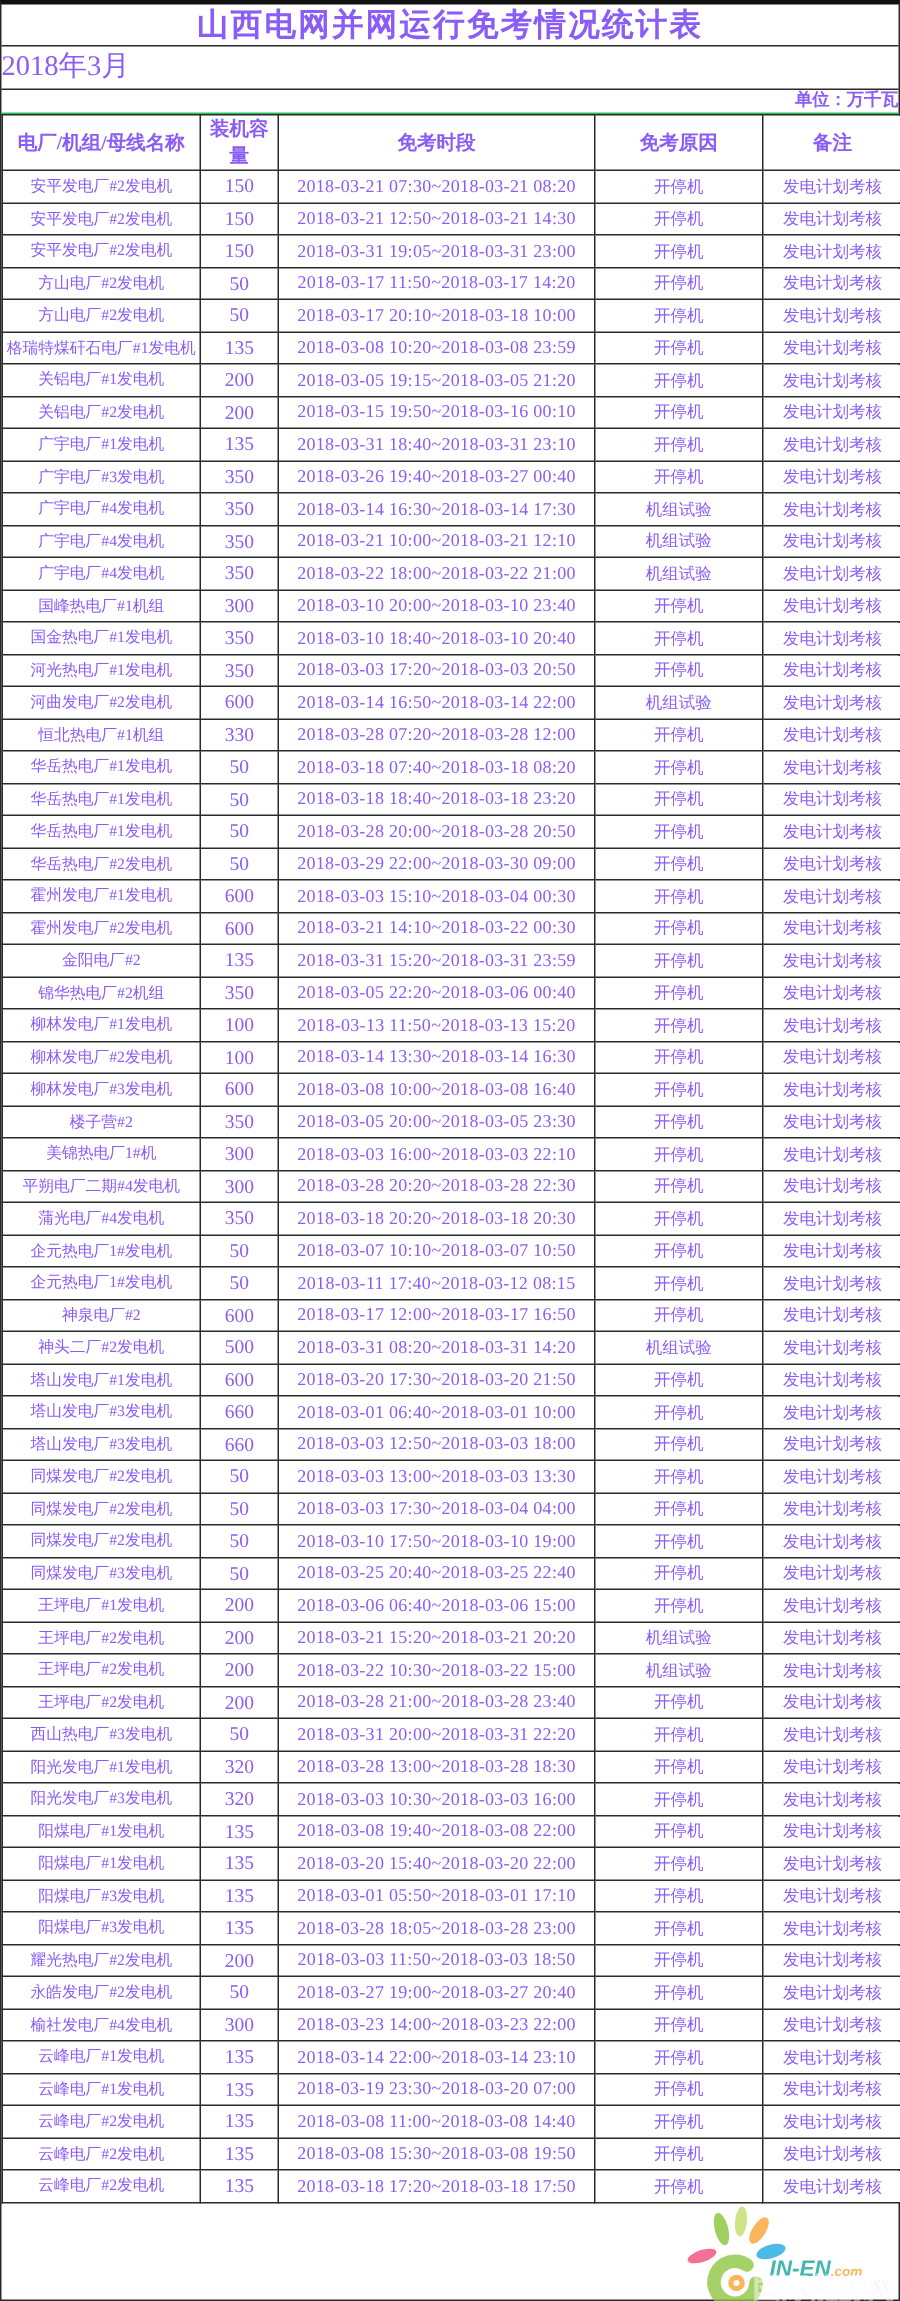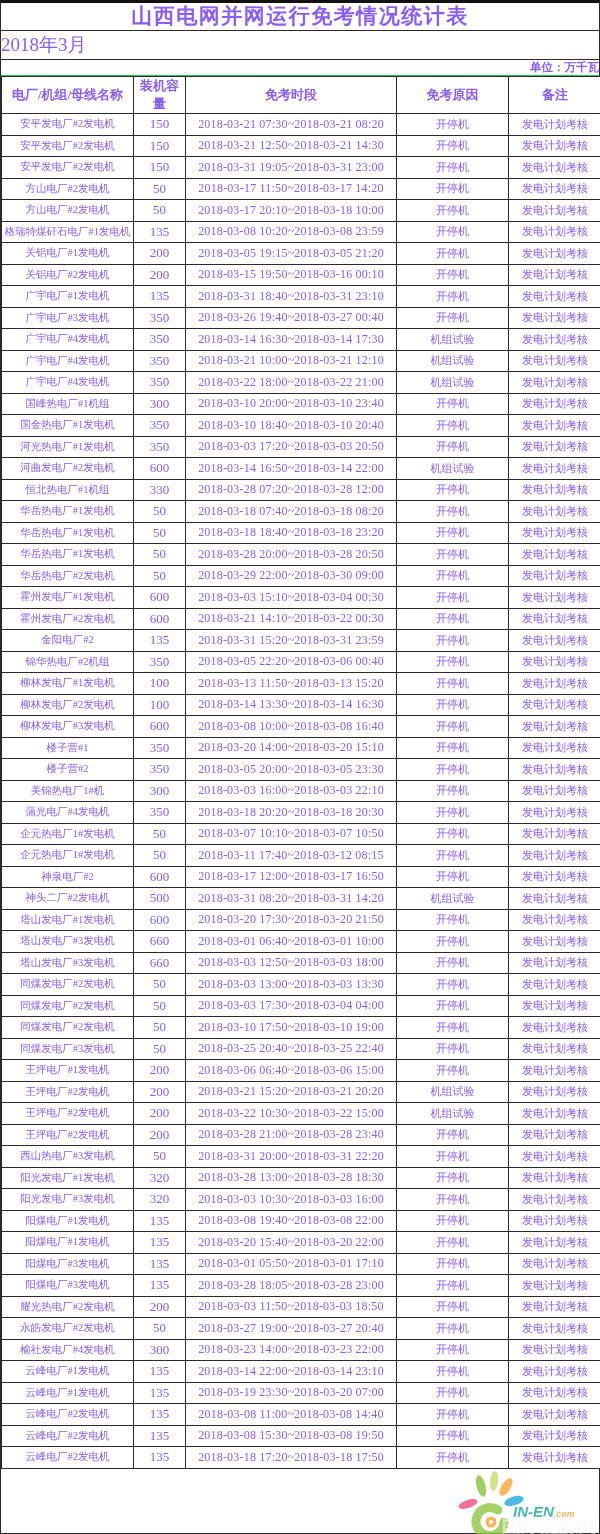--- a/index.html
+++ b/index.html
@@ -272,37 +272,37 @@
             <td class="c4">发电计划考核</td>
           </tr>
           <tr>
             <td class="c0">柳林发电厂#3发电机</td>
             <td class="c1">600</td>
             <td class="c2">2018-03-08 10:00~2018-03-08 16:40</td>
             <td class="c3">开停机</td>
             <td class="c4">发电计划考核</td>
           </tr>
           <tr>
-            <td class="c0">楼子营#1</td>
-            <td class="c1">350</td>
-            <td class="c2">2018-03-20 14:00~2018-03-20 15:10</td>
-            <td class="c3">开停机</td>
-            <td class="c4">发电计划考核</td>
-          </tr>
-          <tr>
             <td class="c0">楼子营#2</td>
             <td class="c1">350</td>
             <td class="c2">2018-03-05 20:00~2018-03-05 23:30</td>
             <td class="c3">开停机</td>
             <td class="c4">发电计划考核</td>
           </tr>
           <tr>
             <td class="c0">美锦热电厂1#机</td>
             <td class="c1">300</td>
             <td class="c2">2018-03-03 16:00~2018-03-03 22:10</td>
+            <td class="c3">开停机</td>
+            <td class="c4">发电计划考核</td>
+          </tr>
+          <tr>
+            <td class="c0">平朔电厂二期#4发电机</td>
+            <td class="c1">300</td>
+            <td class="c2">2018-03-28 20:20~2018-03-28 22:30</td>
             <td class="c3">开停机</td>
             <td class="c4">发电计划考核</td>
           </tr>
           <tr>
             <td class="c0">蒲光电厂#4发电机</td>
             <td class="c1">350</td>
             <td class="c2">2018-03-18 20:20~2018-03-18 20:30</td>
             <td class="c3">开停机</td>
             <td class="c4">发电计划考核</td>
           </tr>

